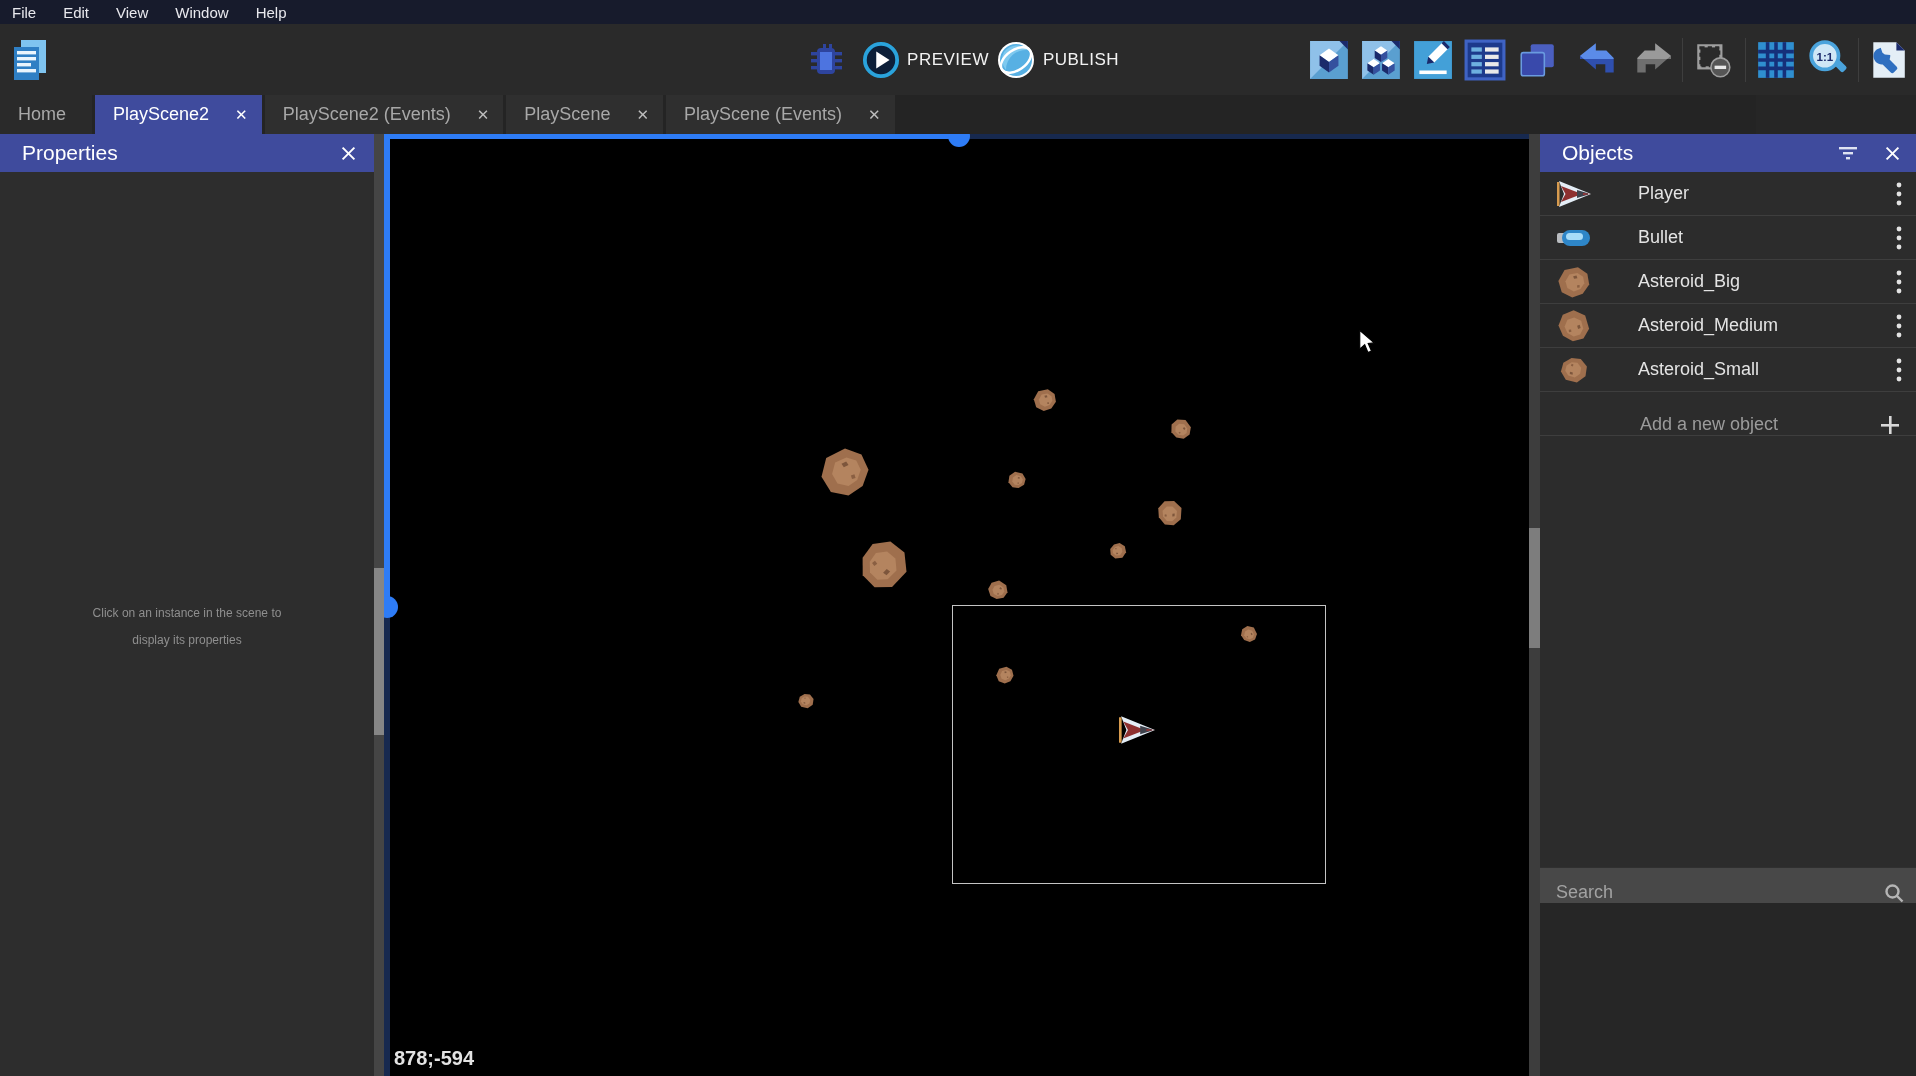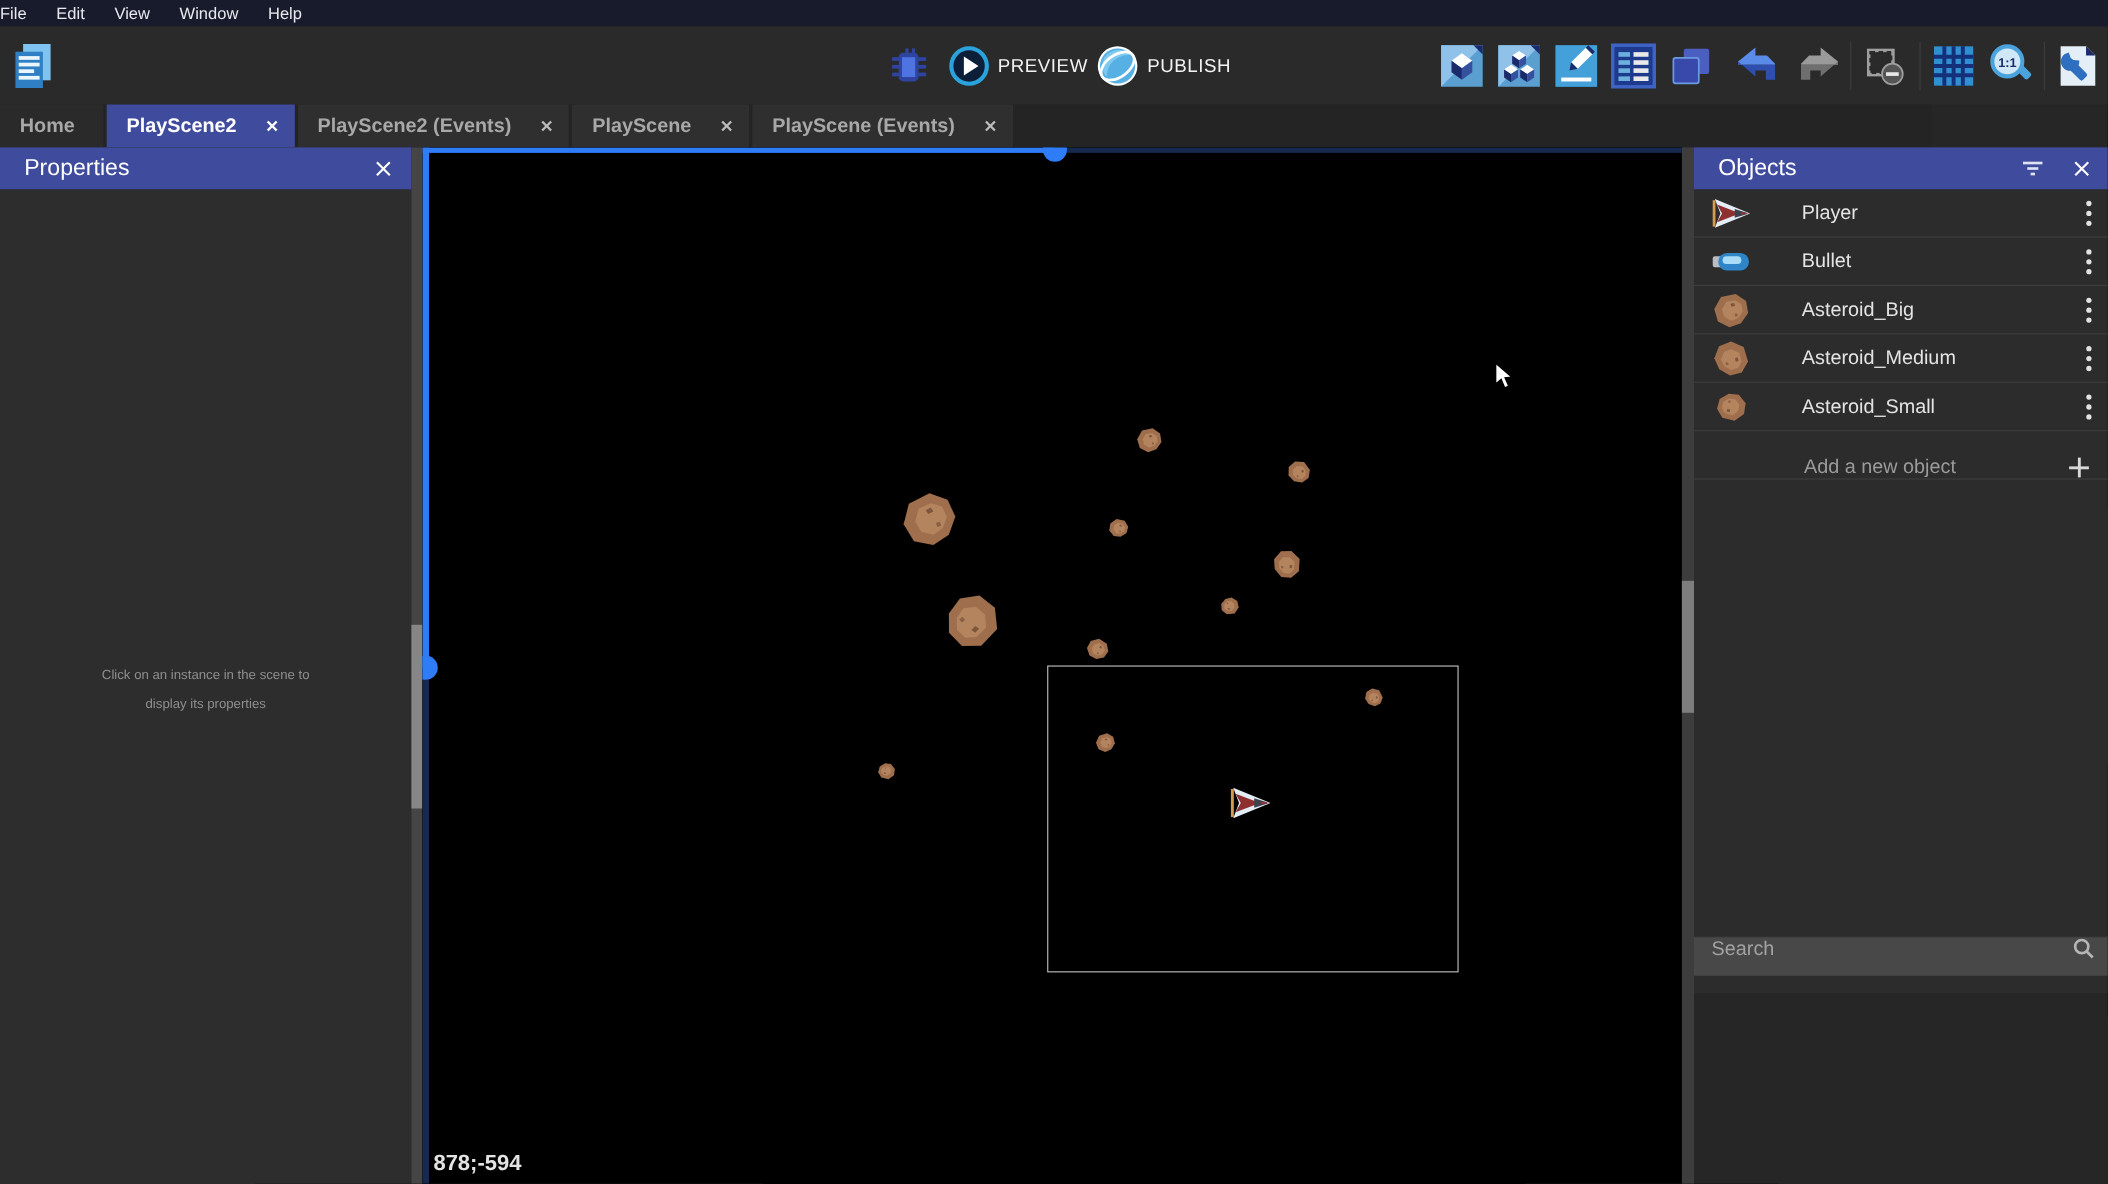--- a/index.html
+++ b/index.html
@@ -2,33 +2,33 @@
 <html><head>
 <meta charset="utf-8">
 <style>
   * { margin:0; padding:0; box-sizing:border-box; }
   html,body { width:1916px; height:1076px; overflow:hidden; background:#111;
               font-family:"Liberation Sans", sans-serif; }
   .app { position:absolute; inset:0; width:1916px; height:1076px; background:#262626; }
 
   
   .menubar { position:absolute; left:0; top:0; width:1916px; height:24px;
-             background:#171b2c; display:flex; align-items:center; gap:27px; padding-left:0; }
+             background:#171b2c; display:flex; align-items:center; gap:27px; padding-left:12px; }
   .menu-item { color:#e9e9ee; font-size:15px; cursor:default; }
 
   
   .toolbar { position:absolute; left:0; top:24px; width:1916px; height:71px; background:#2a2a2a; }
   .tb { position:absolute; top:0; height:71px; display:flex; align-items:center; justify-content:center; }
   .tb svg { display:block; }
   .tb-label { color:#f2f2f2; font-size:17px; letter-spacing:.5px; font-weight:400; }
   .tb-sep { position:absolute; top:14px; width:1px; height:44px; background:#3e3e3e; }
 
   
   .tabbar { position:absolute; left:0; top:95px; width:1756px; height:39px; background:#242424;
-            display:flex;font-weight:bold; }
+            display:flex; }
   .tab { height:39px; display:flex; align-items:center; background:#2f2f2f; color:#a8a8a8;
          font-size:18px; padding:0 14px 0 18px; margin-right:3px; cursor:default; }
   .tab .x { margin-left:26px; font-size:15px; color:#bdbdbd; }
   .tab.home { background:#2a2a2a; padding-right:26px; }
   .tab.active { background:#3f4b9d; color:#ffffff; }
   .tab.active .x { color:#ffffff; }
 
   
   .panel-header { position:absolute; height:38px; background:#3f4b9d; color:#ffffff;
                   display:flex; align-items:center; font-size:21px;justify-content:center; }
@@ -59,22 +59,22 @@
   .obj-header .filter { margin-left:auto; margin-right:28px; }
   .obj-row { position:absolute; left:0; width:376px; height:44px; display:flex; align-items:center;
              border-bottom:1px solid #3e3e3e; }
   .obj-icon { width:40px; height:36px; margin-left:14px; display:flex; align-items:center; justify-content:center; }
   .obj-label { color:#e4e4e4; font-size:18px; margin-left:44px; }
   .obj-dots { margin-left:auto; margin-right:14px; }
   .add-row { position:absolute; left:0; top:258px; width:376px; height:44px; display:flex; align-items:flex-end;
              border-bottom:1px solid #3e3e3e; }
   .add-label { color:#9b9b9b; font-size:18px; margin-left:100px; }
   .add-plus { margin-left:auto; margin-right:16px; }
-  .search-bar { position:absolute; left:0; bottom:16px; width:376px; height:36px; background:#484848;
-                display:flex; align-items:flex-start; border-top:1px solid #303030; }
+  .search-bar { position:absolute; left:0; bottom:0; width:376px; height:36px; background:#484848;
+                display:flex; align-items:flex-end; border-top:1px solid #303030; }
   .search-input { background:transparent; border:none; outline:none; color:#c7c7c7; font-size:18px;
                   margin-left:16px; flex:1; font-family:"Liberation Sans",sans-serif; }
   .search-input::placeholder { color:#a2a2a2; }
   .search-bar svg { margin-right:12px; }
 
   .cursor { position:absolute; left:1358px; top:329px; z-index:50; }
 </style>
 </head>
 <body>
 

